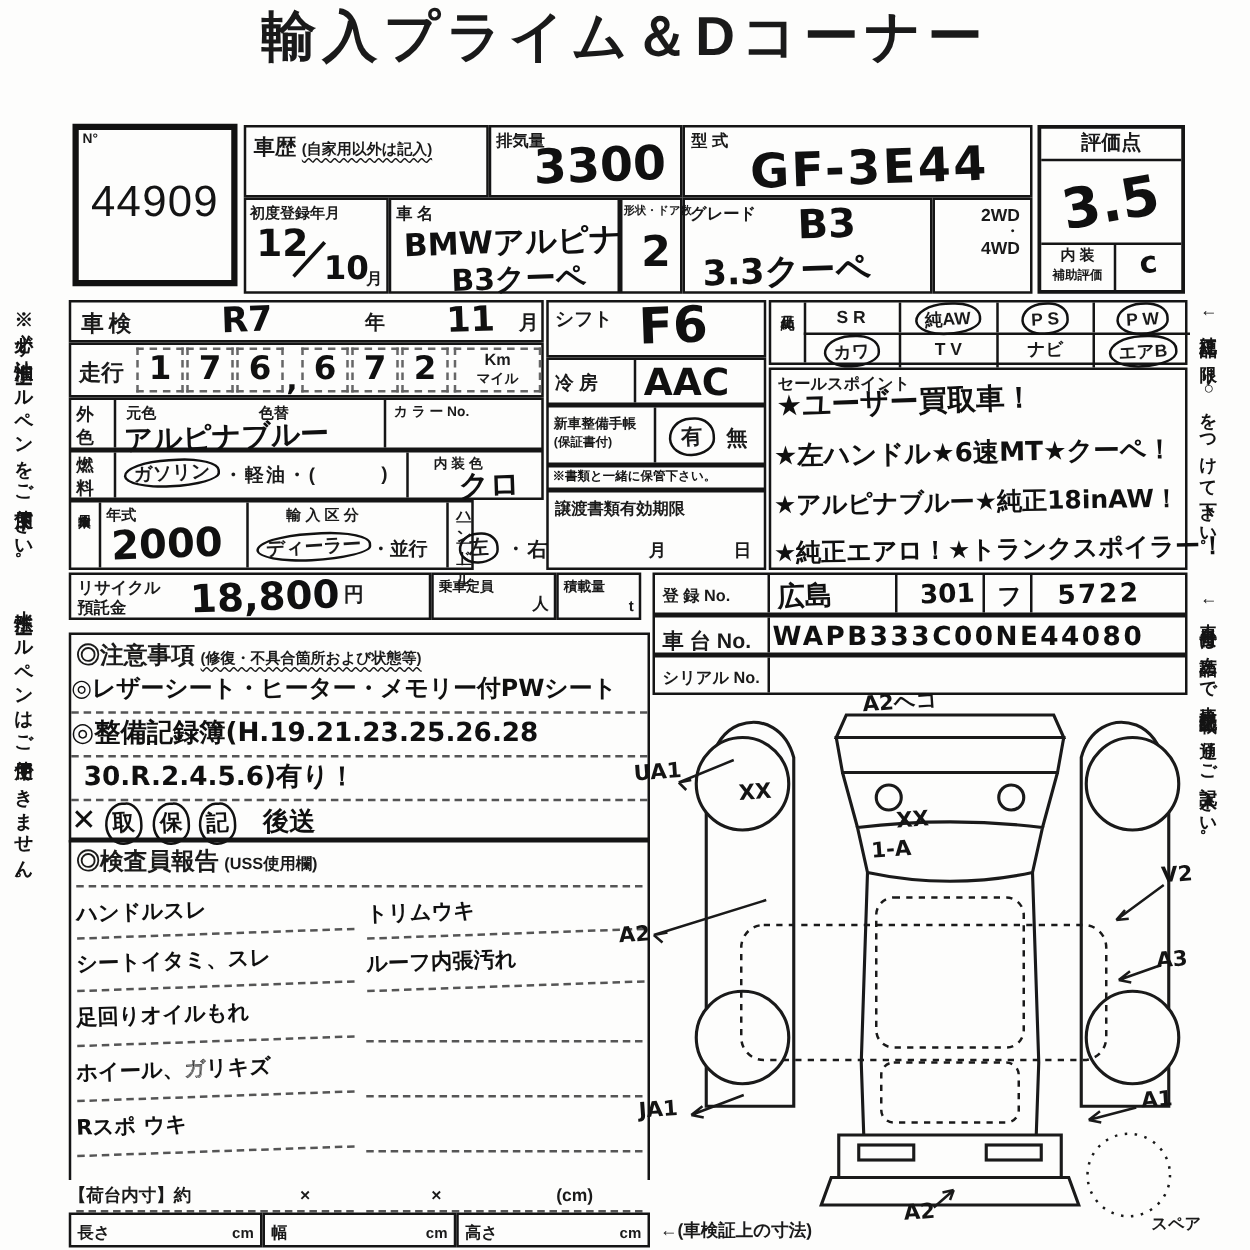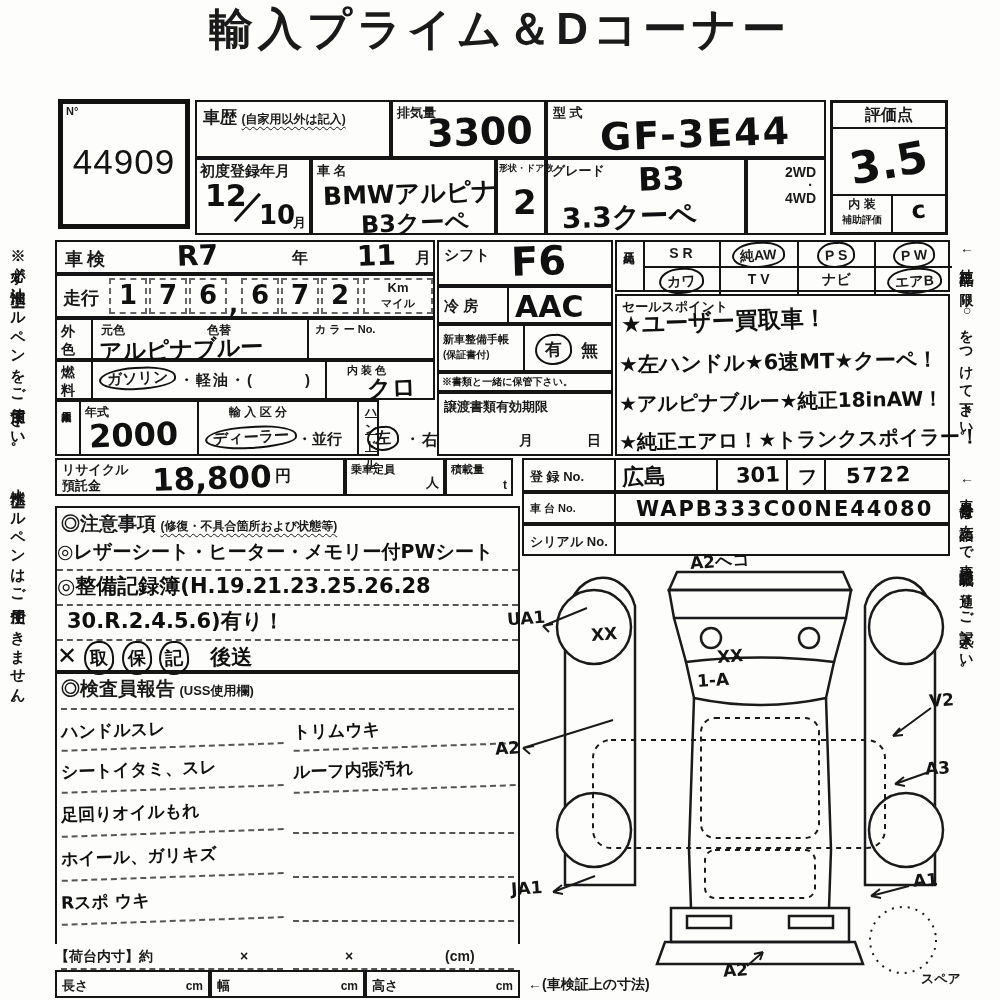--- a/index.html
+++ b/index.html
@@ -44,21 +44,21 @@
   </div>
   <div class="abs b2" style="left:391px;top:100px;width:155px;height:58px;">
     <span class="abs lbl" style="left:4px;top:2px;font-size:13px;">排気量</span>
     <span class="abs hw rot" style="left:34px;top:8px;font-size:38px;">3300</span>
   </div>
   <div class="abs b2" style="left:546px;top:100px;width:280px;height:58px;">
     <span class="abs lbl" style="left:5px;top:2px;font-size:13px;">型 式</span>
     <span class="abs hw rot" style="left:52px;top:10px;font-size:38px;letter-spacing:2px;">GF-3E44</span>
   </div>
   <div class="abs b2" style="left:195px;top:158px;width:116px;height:77px;">
-    <span class="abs lbl" style="left:3px;top:2px;font-size:15px;">初度登録年月</span>
+    <span class="abs lbl" style="left:3px;top:2px;font-size:12px;">初度登録年月</span>
     <span class="abs hw" style="left:8px;top:18px;font-size:30px;">12</span>
     <span class="abs hw" style="left:36px;top:24px;font-size:32px;">／</span>
     <span class="abs hw" style="left:62px;top:40px;font-size:26px;">10</span>
     <span class="abs lbl" style="left:96px;top:54px;font-size:13px;">月</span>
   </div>
   <div class="abs b2" style="left:311px;top:158px;width:185px;height:77px;">
     <span class="abs lbl" style="left:4px;top:2px;font-size:13px;">車 名</span>
     <span class="abs hw rot" style="left:10px;top:17px;font-size:25px;white-space:nowrap;">BMWアルピナ</span>
     <span class="abs hw rot" style="left:48px;top:47px;font-size:24px;white-space:nowrap;">B3クーペ</span>
   </div>
@@ -221,23 +221,23 @@
     <span class="abs" style="left:90px;top:0;width:0;height:100%;border-left:2px solid #151515;"></span>
     <span class="abs hw rot" style="left:98px;top:2px;font-size:22px;">広島</span>
     <span class="abs" style="left:192px;top:0;width:0;height:100%;border-left:2px solid #151515;"></span>
     <span class="abs hw rot" style="left:212px;top:3px;font-size:21px;">301</span>
     <span class="abs" style="left:262px;top:0;width:0;height:100%;border-left:2px solid #151515;"></span>
     <span class="abs hw rot" style="left:274px;top:4px;font-size:19px;">フ</span>
     <span class="abs" style="left:300px;top:0;width:0;height:100%;border-left:2px solid #151515;"></span>
     <span class="abs hw rot" style="left:322px;top:3px;font-size:21px;letter-spacing:2px;">5722</span>
   </div>
   <div class="abs b2" style="left:522px;top:492px;width:428px;height:32px;">
-    <span class="abs lbl" style="left:6px;top:7px;font-size:11px;">車 台 No.</span>
+    <span class="abs lbl" style="left:6px;top:7px;font-size:17px;">車 台 No.</span>
     <span class="abs" style="left:90px;top:0;width:0;height:100%;border-left:2px solid #151515;"></span>
-    <span class="abs hw" style="left:112px;top:3px;font-size:21px;letter-spacing:2px;white-space:nowrap;text-align:center;">WAPB333C00NE44080</span>
+    <span class="abs hw" style="left:94px;top:3px;font-size:21px;letter-spacing:2px;white-space:nowrap;text-align:center;">WAPB333C00NE44080</span>
   </div>
   <div class="abs b2" style="left:522px;top:524px;width:428px;height:32px;">
     <span class="abs lbl" style="left:6px;top:7px;font-size:13px;">シリアル No.</span>
     <span class="abs" style="left:90px;top:0;width:0;height:100%;border-left:2px solid #151515;"></span>
     <span class="abs hw" style="left:96px;top:4px;font-size:18px;"></span>
   </div>
 
   <div class="abs" style="left:55px;top:506px;width:465px;height:166px;border:2.5px solid #151515;">
     <div style="height:28px;padding:3px 4px;box-sizing:border-box;">
       <span class="lbl" style="font-size:19px;">◎注意事項</span>

